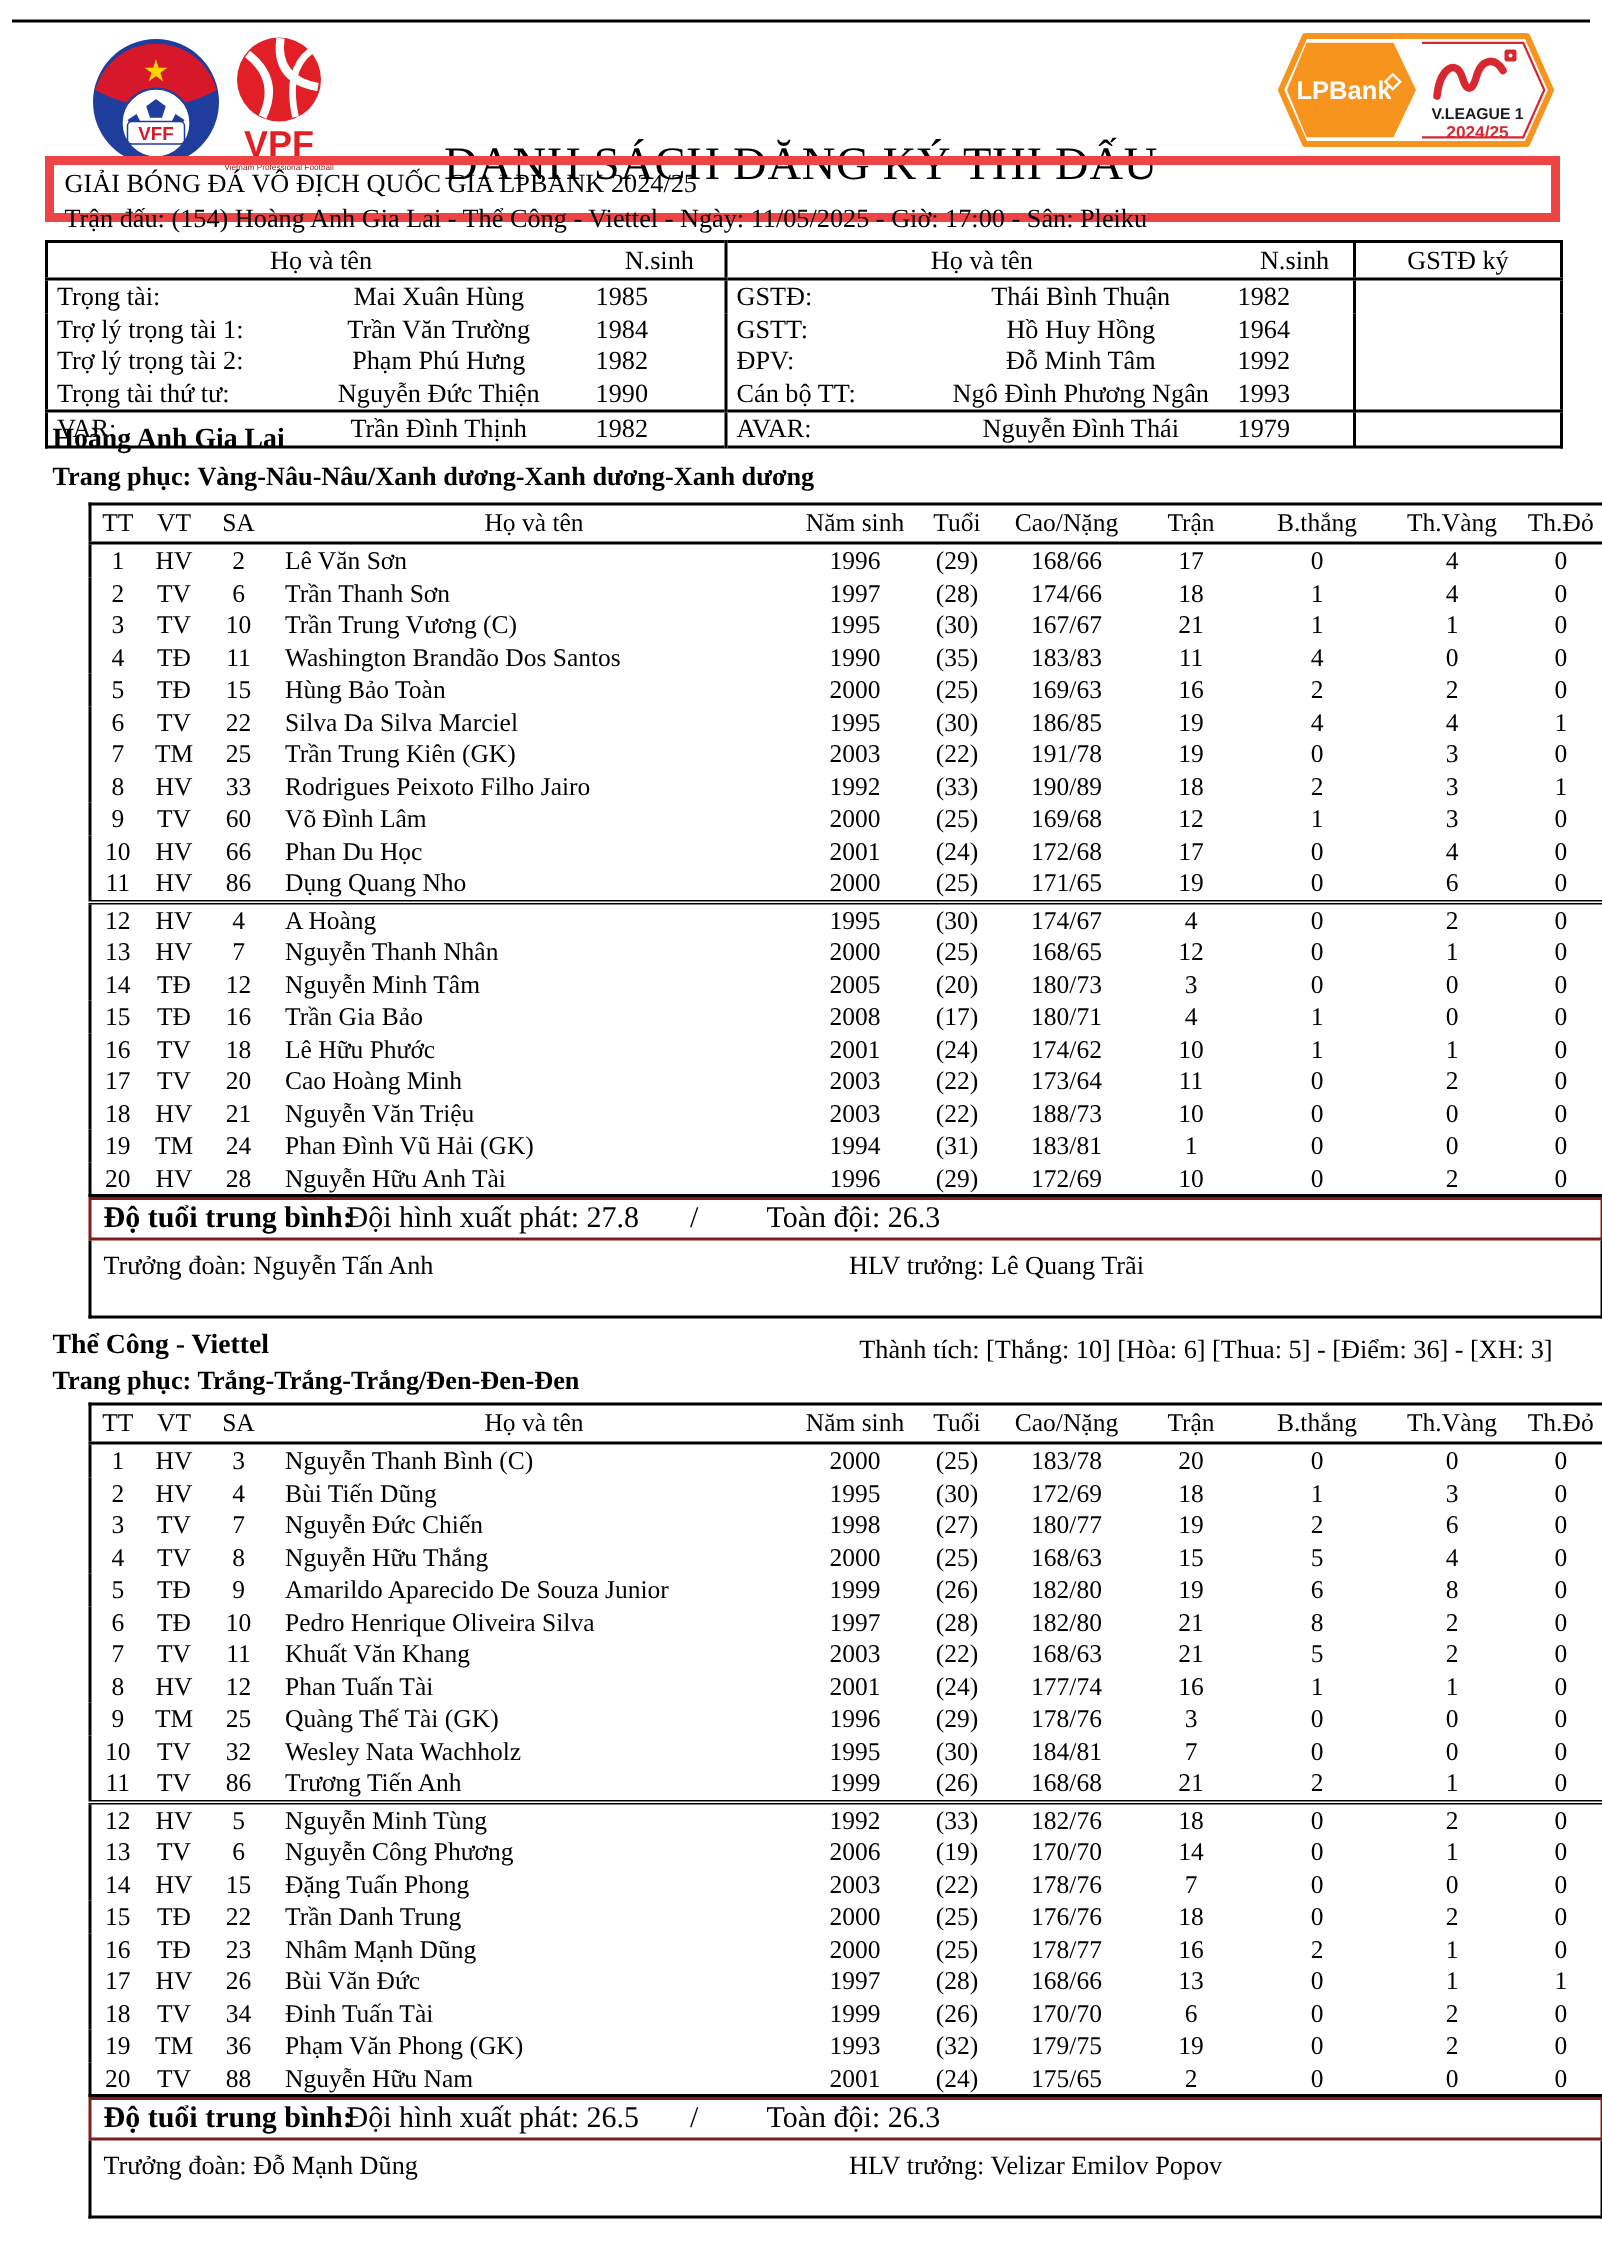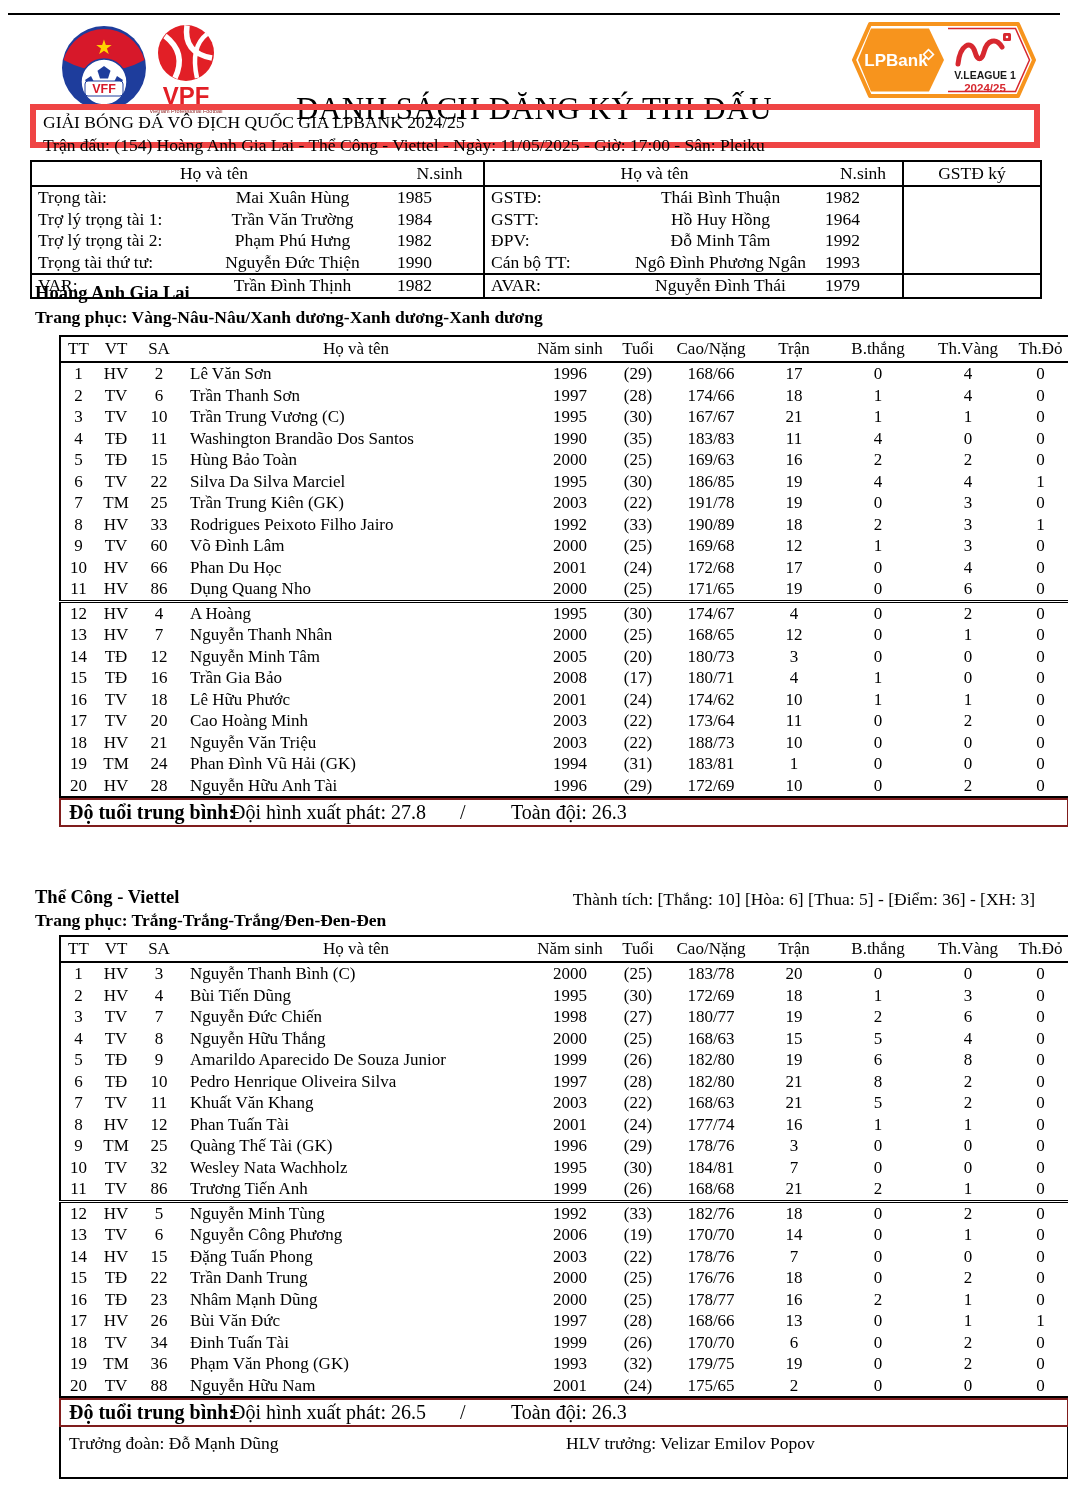--- a/index.html
+++ b/index.html
@@ -469,20 +469,24 @@
             <td>0</td>
           </tr>
         </tbody>
     </table>
     <div class="sumbox">
       <span class="s-label">Độ tuổi trung bình:</span>
       <span class="s-xp">Đội hình xuất phát: 27.8</span>
       <span class="s-slash">/</span>
       <span class="s-td">Toàn đội: 26.3</span>
     </div>
+    <div class="leadbox">
+      <span class="l-left">Trưởng đoàn: Nguyễn Tấn Anh</span>
+      <span class="l-right">HLV trưởng: Lê Quang Trãi</span>
+    </div>
   </div>
 
   <div class="team-head" style="top:887px">Thể Công - Viettel</div>
   <div class="team-record" style="top:889px">Thành tích: [Thắng: 10] [Hòa: 6] [Thua: 5] - [Điểm: 36] - [XH: 3]</div>
   <div class="team-kit" style="top:910px">Trang phục: Trắng-Trắng-Trắng/Đen-Đen-Đen</div>
 
   <div class="team-block" style="top:935px">
     <table class="players">
       <colgroup>
         <col style="width:36px">

